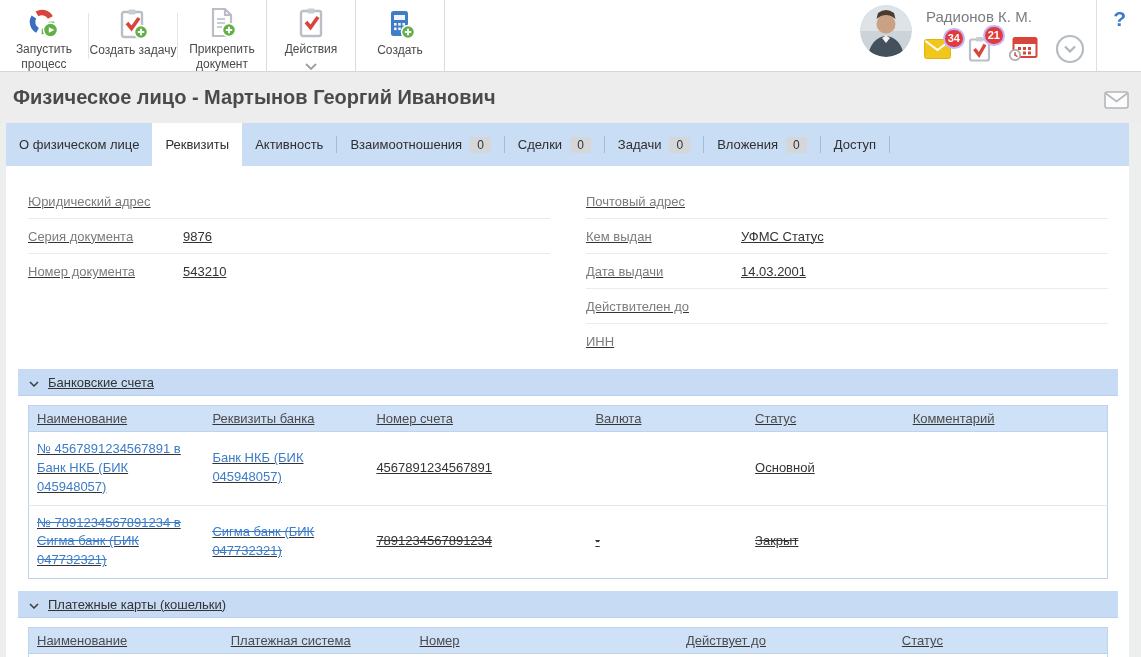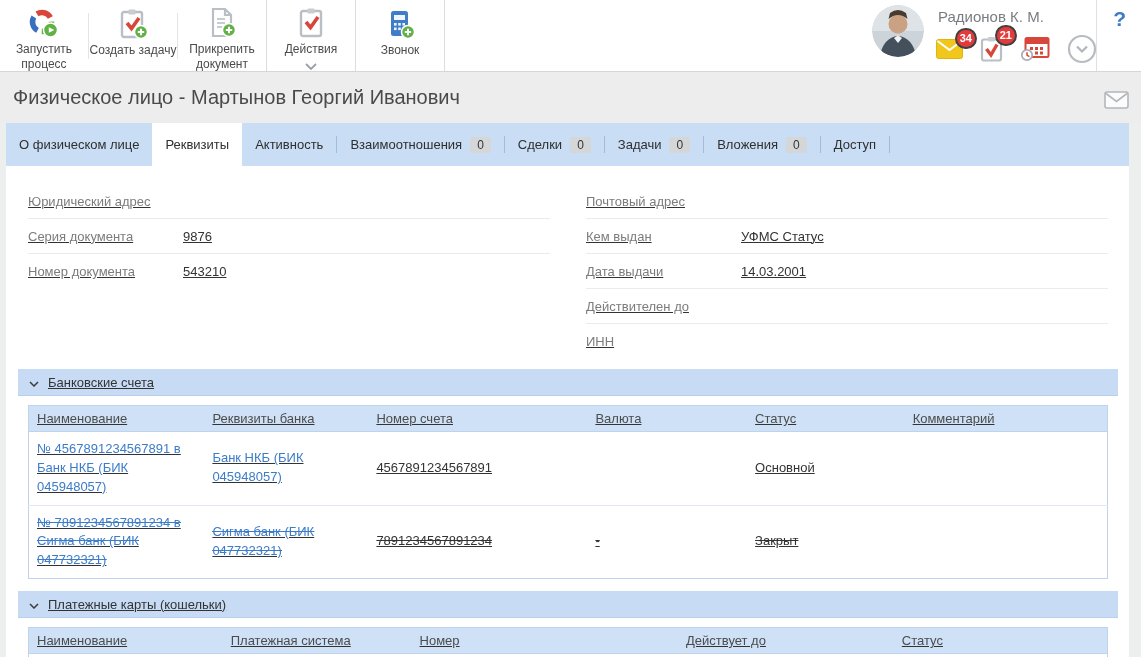--- a/index.html
+++ b/index.html
@@ -14,35 +14,35 @@
   a { color:#3c7cc8; text-decoration:none; cursor:pointer; }
 
   
   .toolbar { height:72px; background:#fff; border-bottom:1px solid #d6d6d6; display:flex; position:relative; }
   .tb-btn { width:88px; padding-top:7px; display:flex; flex-direction:column; align-items:center; gap:3px;
             font-size:12px; color:#4b4b4b; text-align:center; line-height:1.2; cursor:pointer; }
   .tb-btn .ic { height:33px; display:flex; align-items:center; justify-content:center; }
   .sep-p { width:1px; height:46px; background:#e4e4e4; align-self:center; }
   .sep-f { width:1px; align-self:stretch; background:#dcdcdc; }
 
-  .user-block { position:absolute; top:5px; right:44px; display:flex; gap:12px; }
+  .user-block { position:absolute; top:5px; right:56px; display:flex; gap:12px; }
   .avatar { width:52px; height:52px; border-radius:50%; overflow:hidden; flex-shrink:0; cursor:pointer; }
   .ub-col { display:flex; flex-direction:column; }
   .ub-name { font-size:15px; color:#797d81; margin:3px 2px 0 2px; cursor:pointer; white-space:nowrap; }
   .ub-icons { display:flex; align-items:center; gap:17px; margin-top:9px; }
   .ub-ic { position:relative; cursor:pointer; display:flex; }
-  .cnt-badge { position:absolute; top:-11px; right:-14px; background:#e23b3b; color:#fff; border:2px solid #404040;
+  .cnt-badge { position:absolute; top:-11px; right:-14px; background:#e23b3b; color:#fff; border:2px solid #c4b5fd;
                border-radius:11px; min-width:22px; height:21px; padding:0 3px; font-size:11px; font-weight:bold;
                line-height:17px; text-align:center; }
   .tb-right-sep { position:absolute; right:44px; top:0; bottom:0; width:1px; background:#e0e0e0; }
   .help-btn { position:absolute; right:15px; top:7px; font-size:21px; font-weight:bold; color:#3b7cc9; cursor:pointer; }
 
   
   .title-bar { height:51px; background:#ededed; position:relative; display:flex; align-items:center; }
-  .page-title { font-size:20px; font-weight:400; color:#4a4a4a; margin-left:13px; }
+  .page-title { font-size:20px; font-weight:700; color:#4a4a4a; margin-left:13px; }
   .mail-btn { position:absolute; right:12px; top:19px; cursor:pointer; display:flex; }
 
   
   .panel { margin:0 12px 0 6px; }
   .tabs { display:flex; background:#c9ddf4; height:43px; align-items:stretch; font-size:13px; color:#2f2f2f; }
   .tab { display:flex; align-items:center; padding:0 13px; gap:8px; cursor:pointer; white-space:nowrap; }
   .tab.active { background:#fff; }
   .tab-badge { background:#d4d6d8; border-radius:3px; padding:1px 7px; font-size:12px; color:#333; }
   .tab-sep { width:1px; height:17px; background:#a3bbda; align-self:center; }
 
@@ -139,21 +139,21 @@
             <rect x="13.2" y="15" width="2.6" height="2.6"></rect>
             <rect x="17.4" y="15" width="2.6" height="2.6"></rect>
           <rect x="9" y="19.5" width="2.6" height="2.6"></rect>
             <rect x="13.2" y="19.5" width="2.6" height="2.6"></rect>
             <rect x="17.4" y="19.5" width="2.6" height="2.6"></rect>
         </g>
         <circle cx="23" cy="24" r="6.5" fill="#62b146" stroke="#fff" stroke-width="1.5"></circle>
         <path d="M23 20.8 v6.4 M19.8 24 h6.4" stroke="#fff" stroke-width="2"></path>
       </svg>
     </span>
-    <span>Звонок</span>
+    <span>Создать</span>
   </div>
   <div class="sep-f"></div>
 
   <div class="user-block">
     <span class="avatar">
       <svg width="52" height="52" viewBox="0 0 52 52">
         <defs>
             <clipPath id="avc">
               <circle cx="26" cy="26" r="26"></circle>
             </clipPath>

